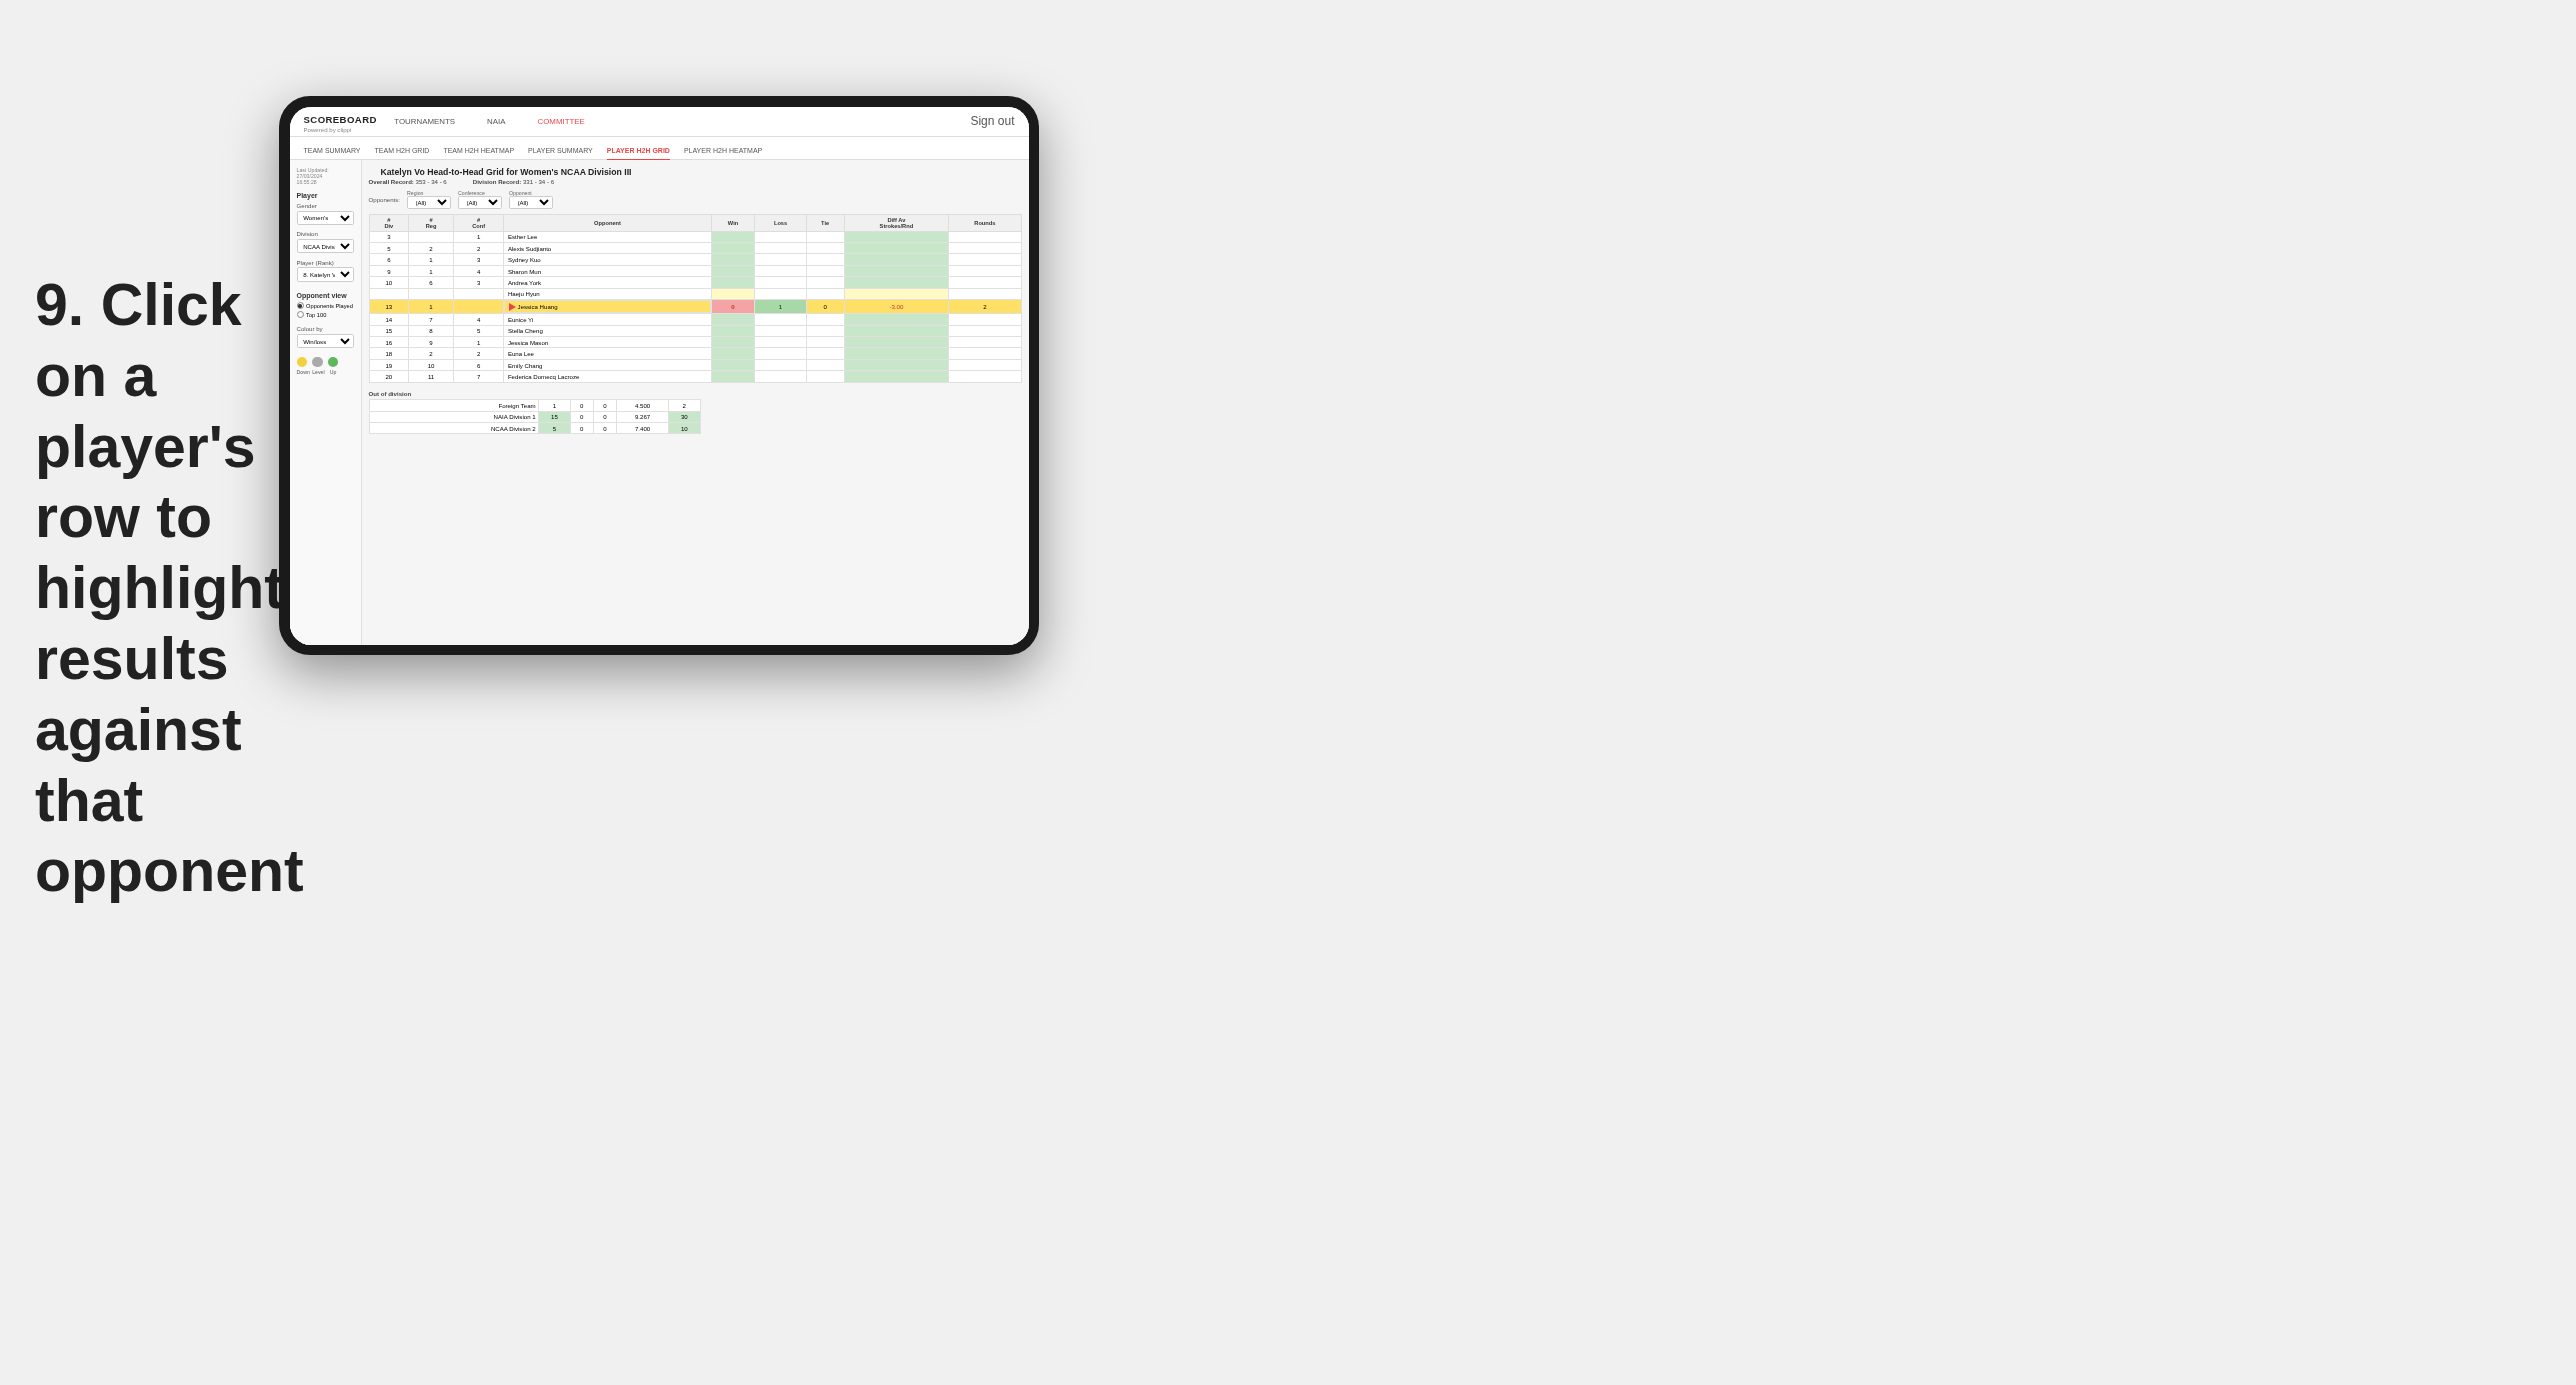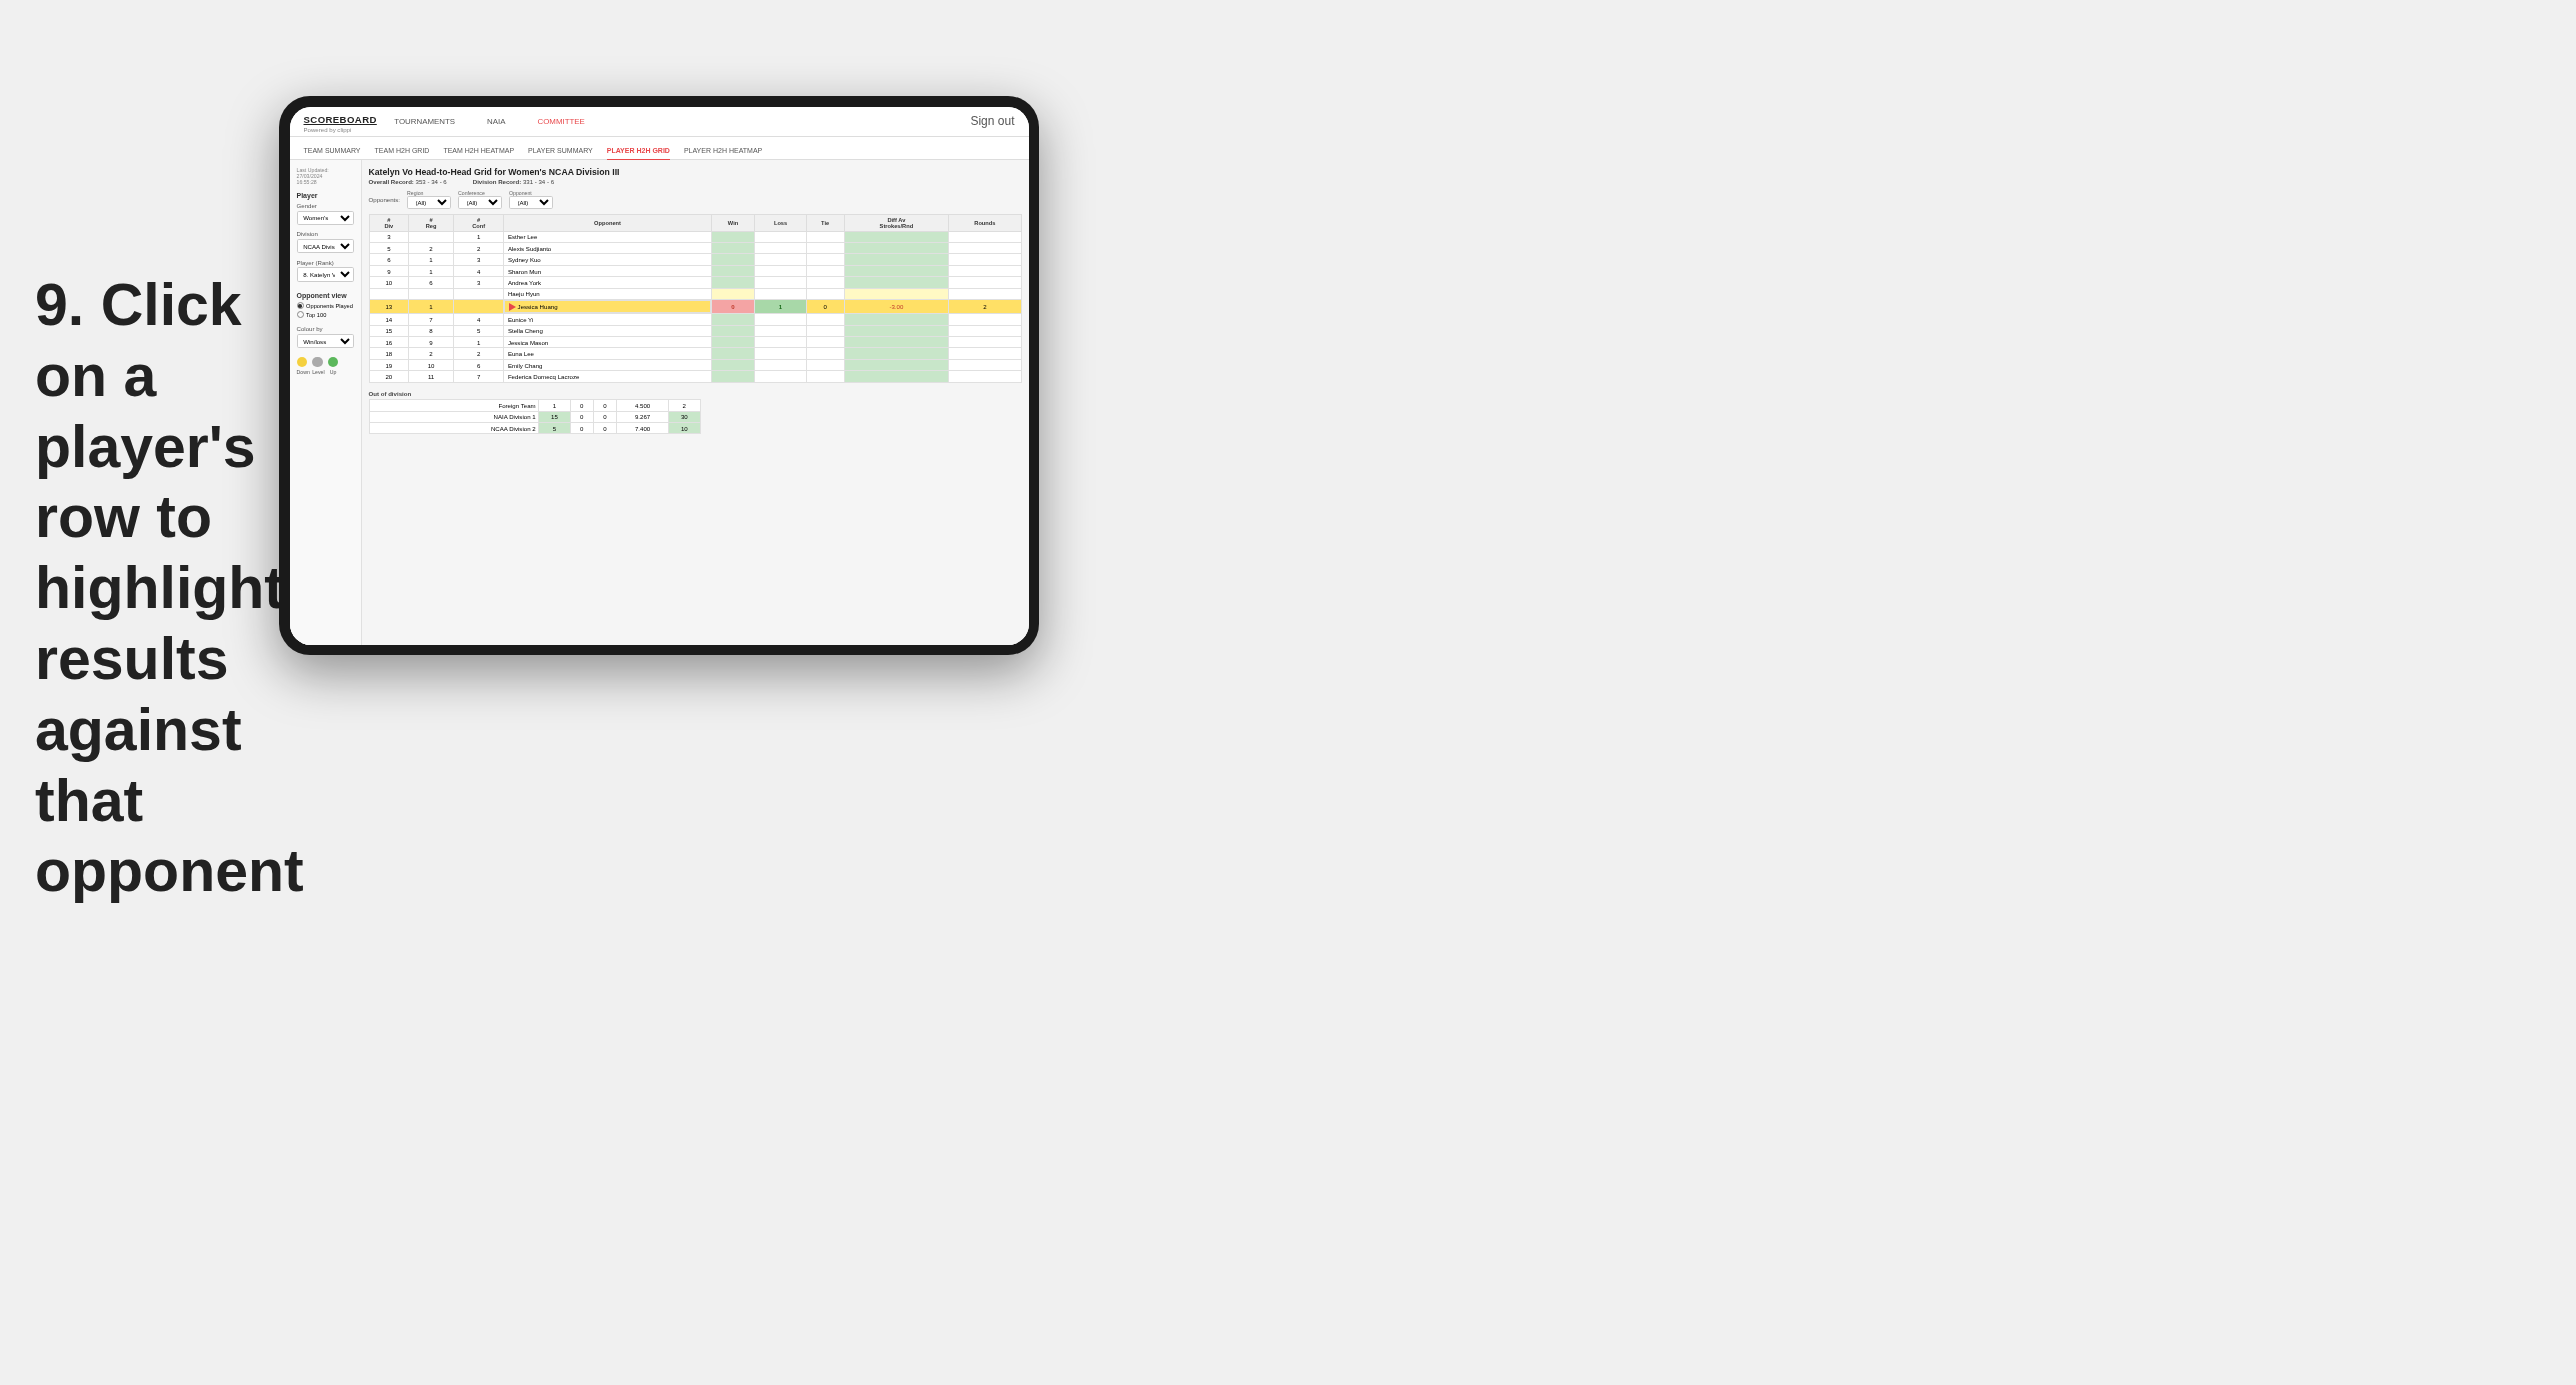--- a/index.html
+++ b/index.html
@@ -43,21 +43,20 @@
       height: 30px;
       background: #fff;
       border-bottom: 0.9px solid #ddd;
     }
 
     .logo {
       font-weight: 900;
       font-size: 9.6px;
       color: #222;
       letter-spacing: 0.4px;
-      text-decoration: underline;
     }
 
     .logo-sub {
       font-size: 6.1px;
       color: #888;
       font-weight: normal;
       display: block;
     }
 
     .nav-items {
@@ -219,20 +218,21 @@
       flex: 1;
       padding: 7px;
       overflow: auto;
     }
 
     .grid-title {
       font-size: 8.7px;
       font-weight: bold;
       color: #222;
       margin-bottom: 1.7px;
+      margin-left: 12px;
     }
 
     .grid-subtitle {
       display: flex;
       gap: 26px;
       font-size: 6.1px;
       color: #444;
       margin-bottom: 5.2px;
     }
 

